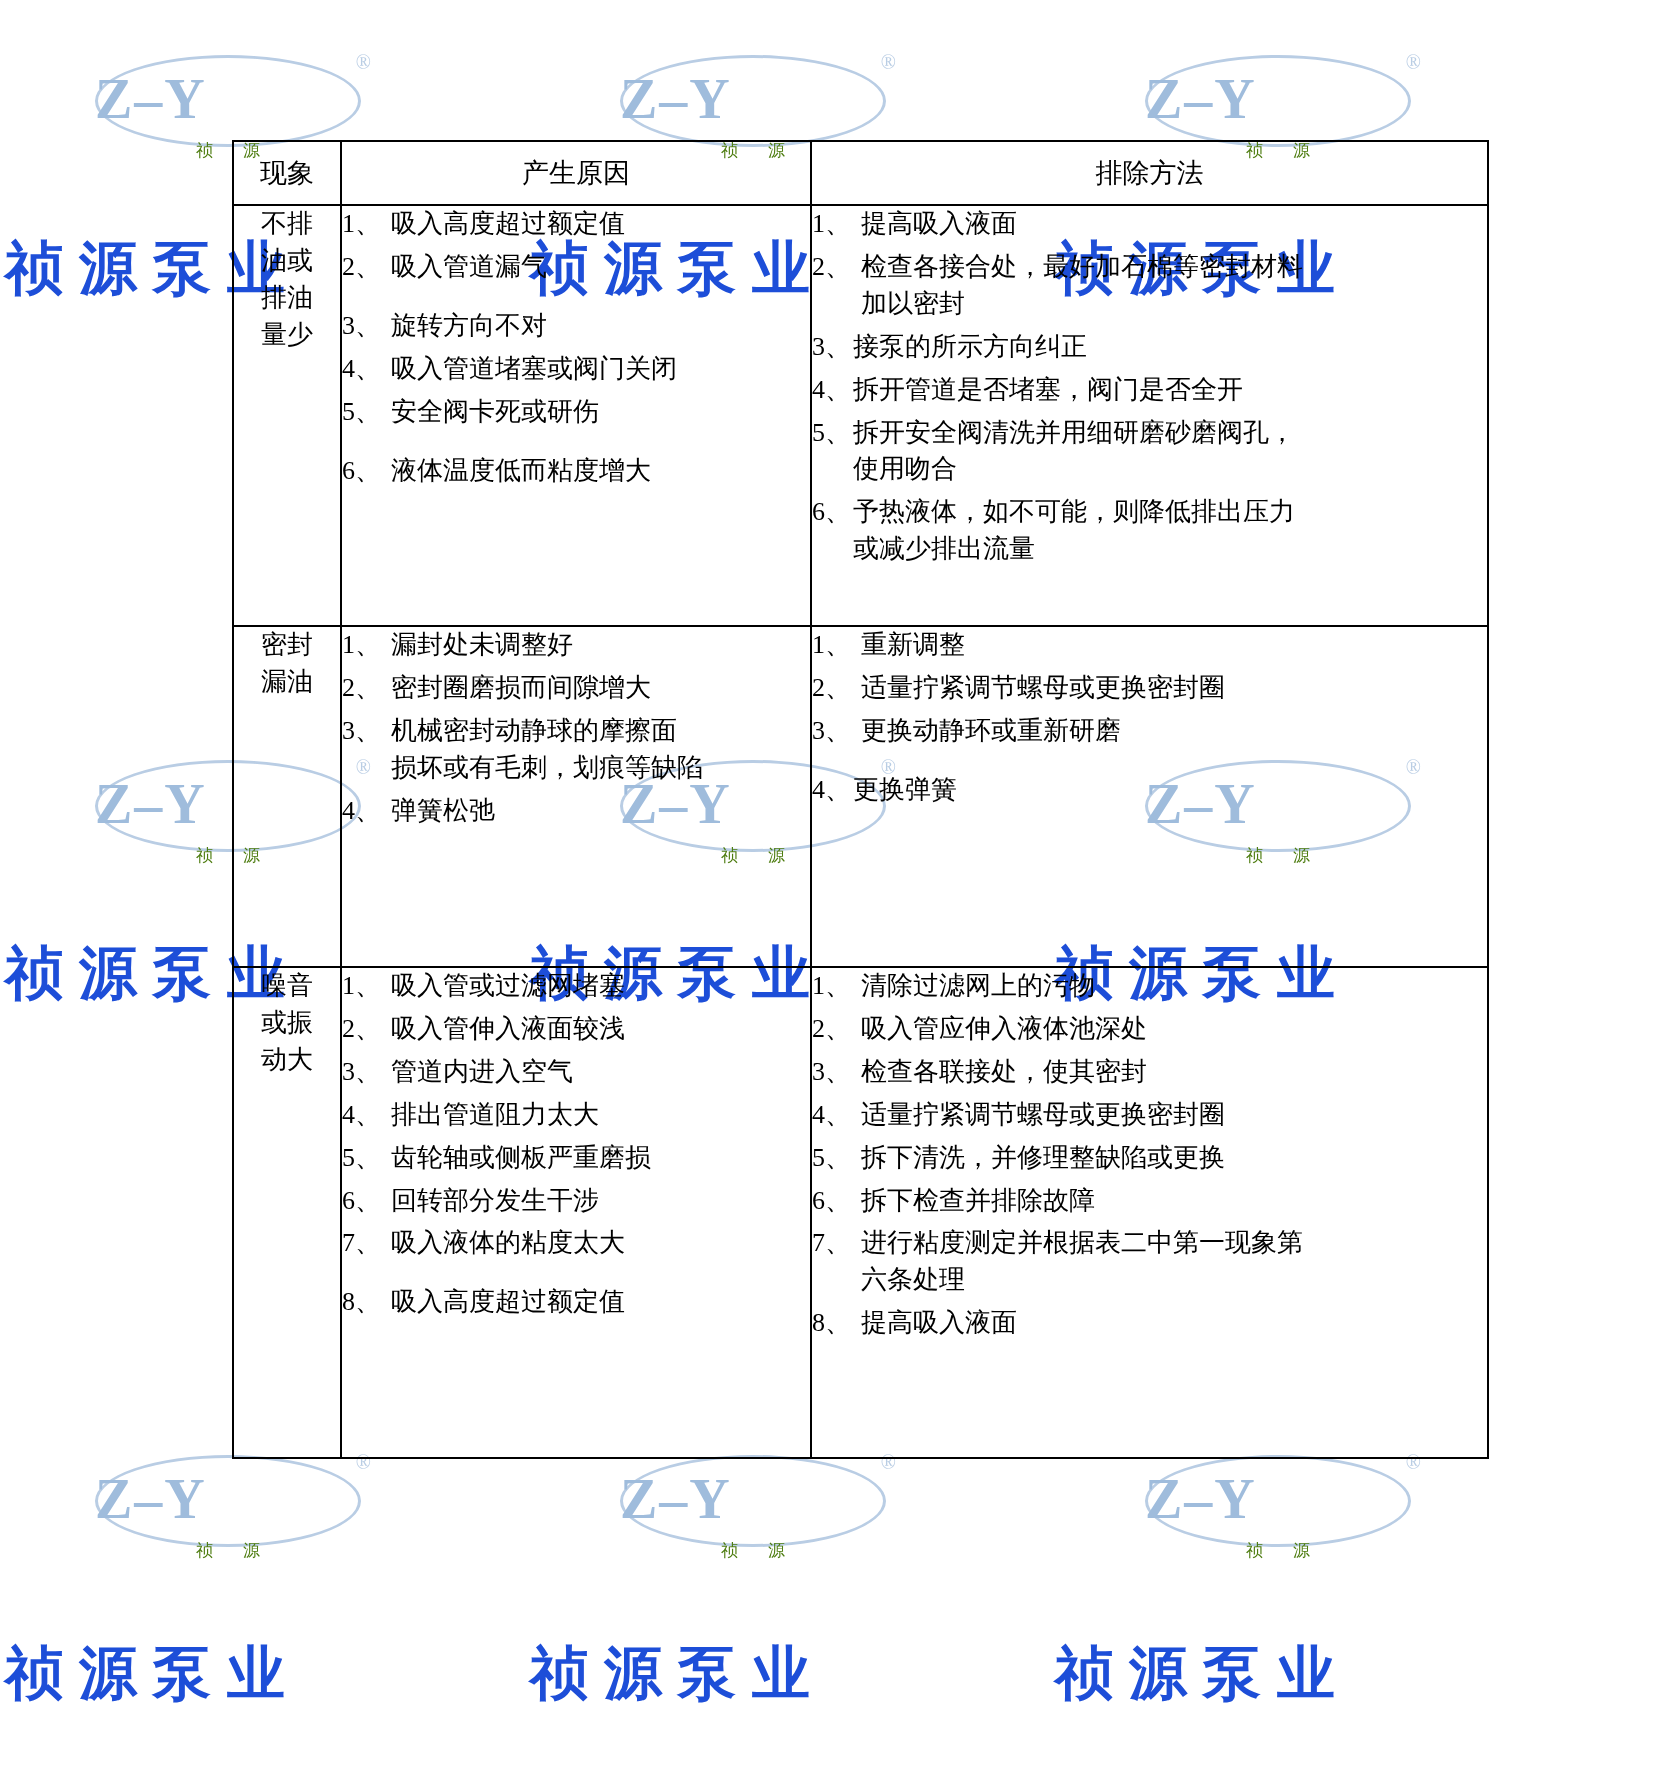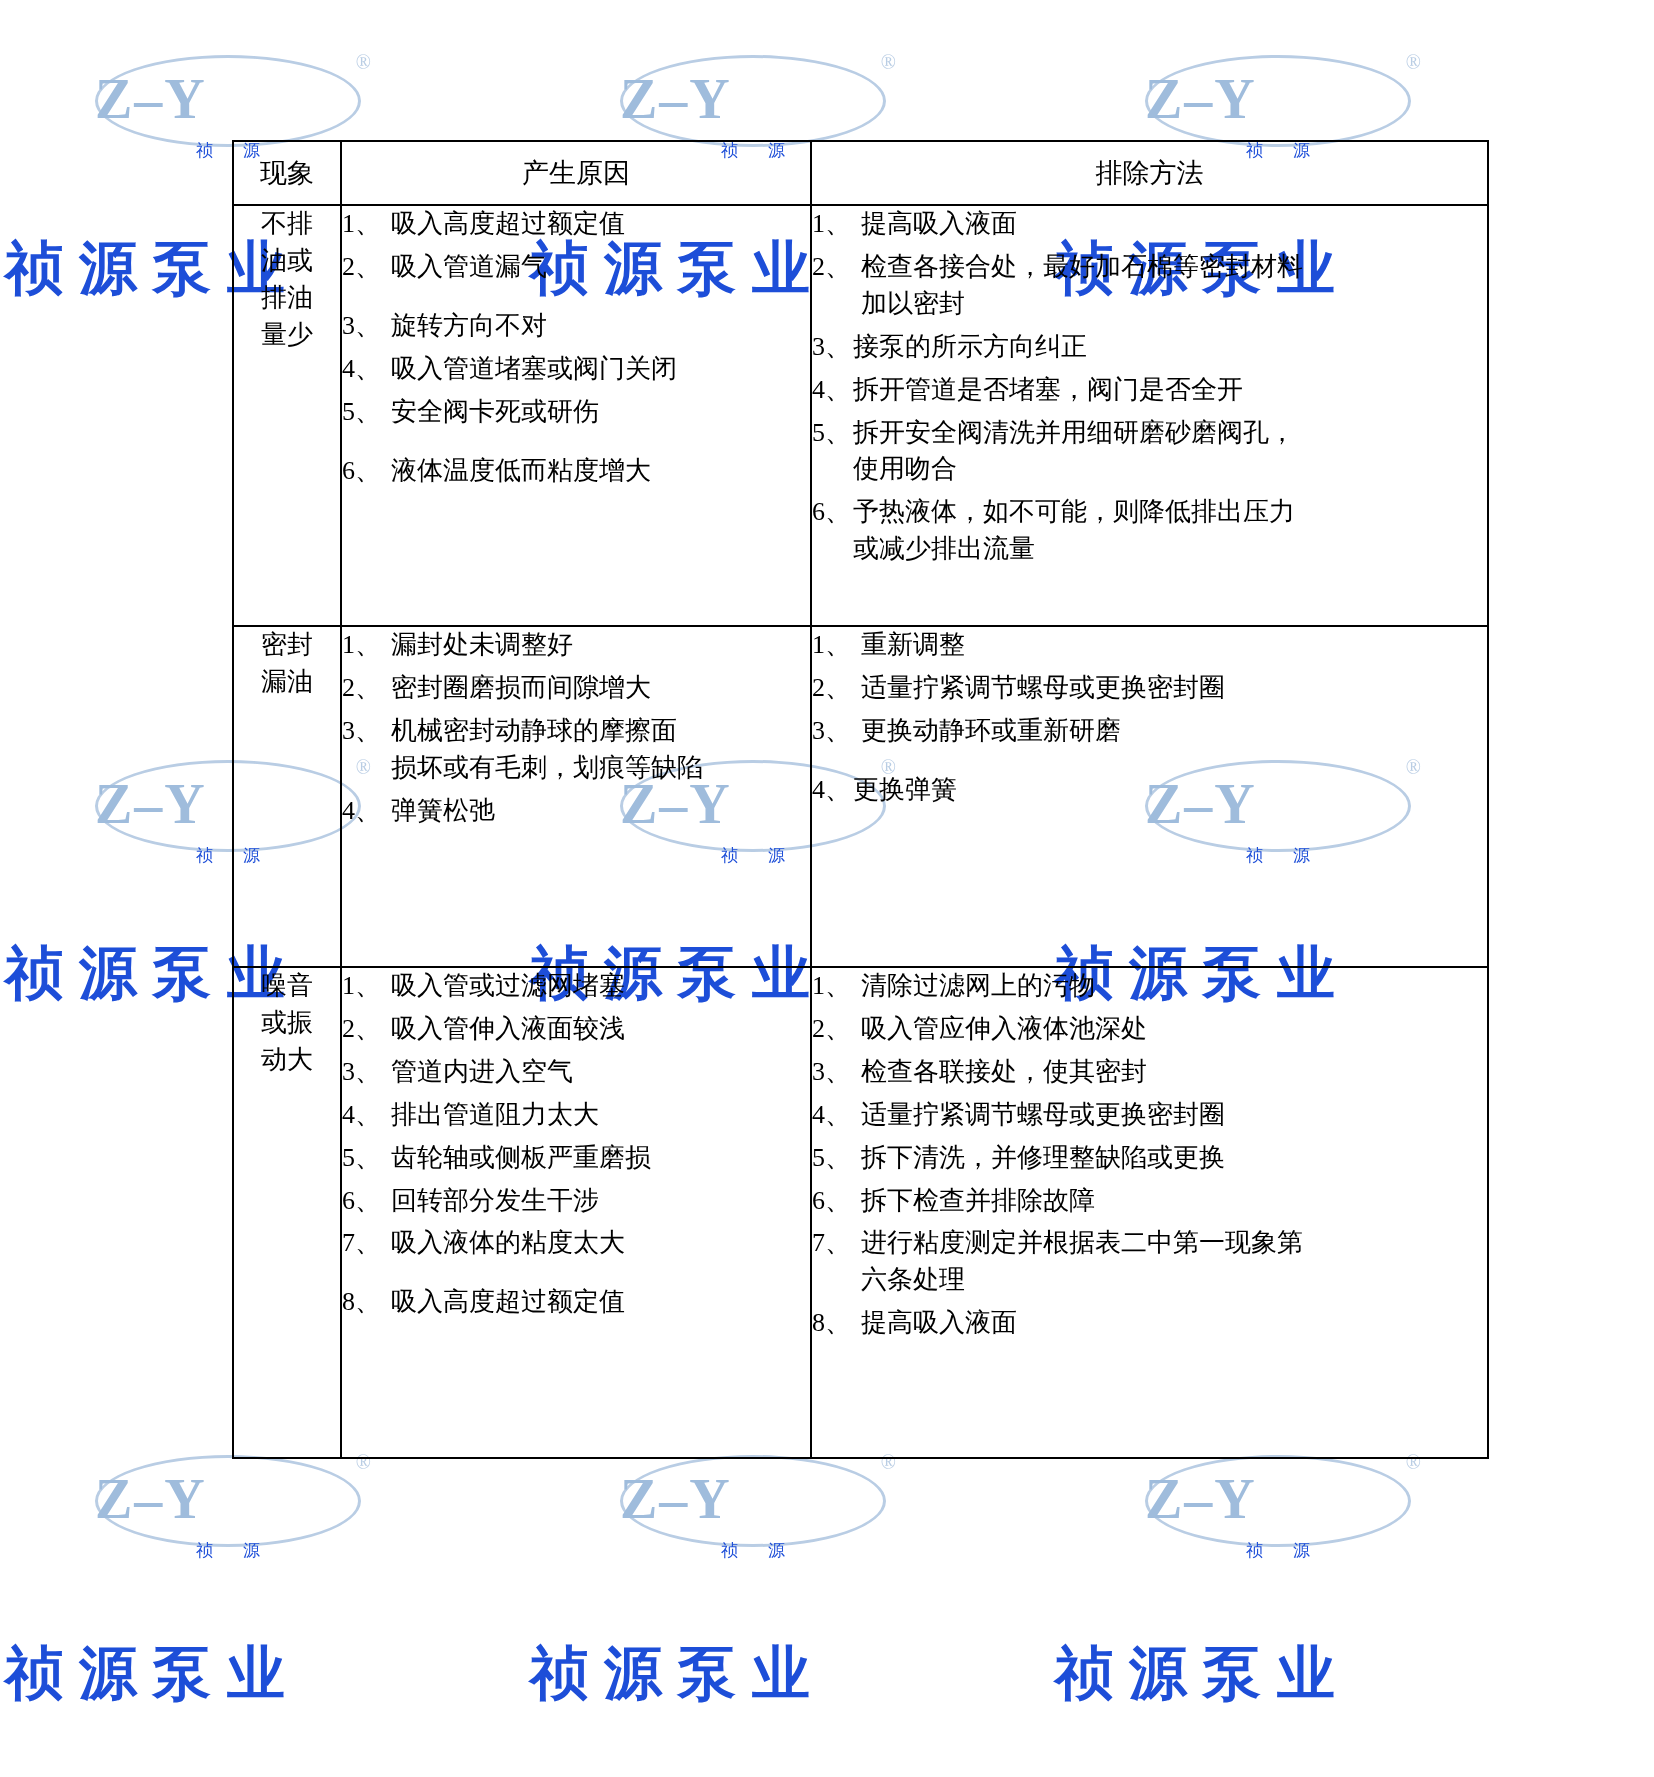--- a/index.html
+++ b/index.html
@@ -56,21 +56,21 @@
     font-size: 20px;
     color: #b9cde4;
   }
   .wm-logo .wm-sub {
     position: absolute;
     left: 0;
     top: 84px;
     width: 266px;
     text-align: center;
     font-size: 17px;
-    color: #1d4ed8;
+    color: #4d7c0f;
     letter-spacing: 30px;
     text-indent: 30px;
   }
   .wm-text {
     position: absolute;
     font-family: "DejaVu Sans", sans-serif;
     font-size: 58px;
     font-weight: bold;
     color: #1d4ed8;
     letter-spacing: 16px;

